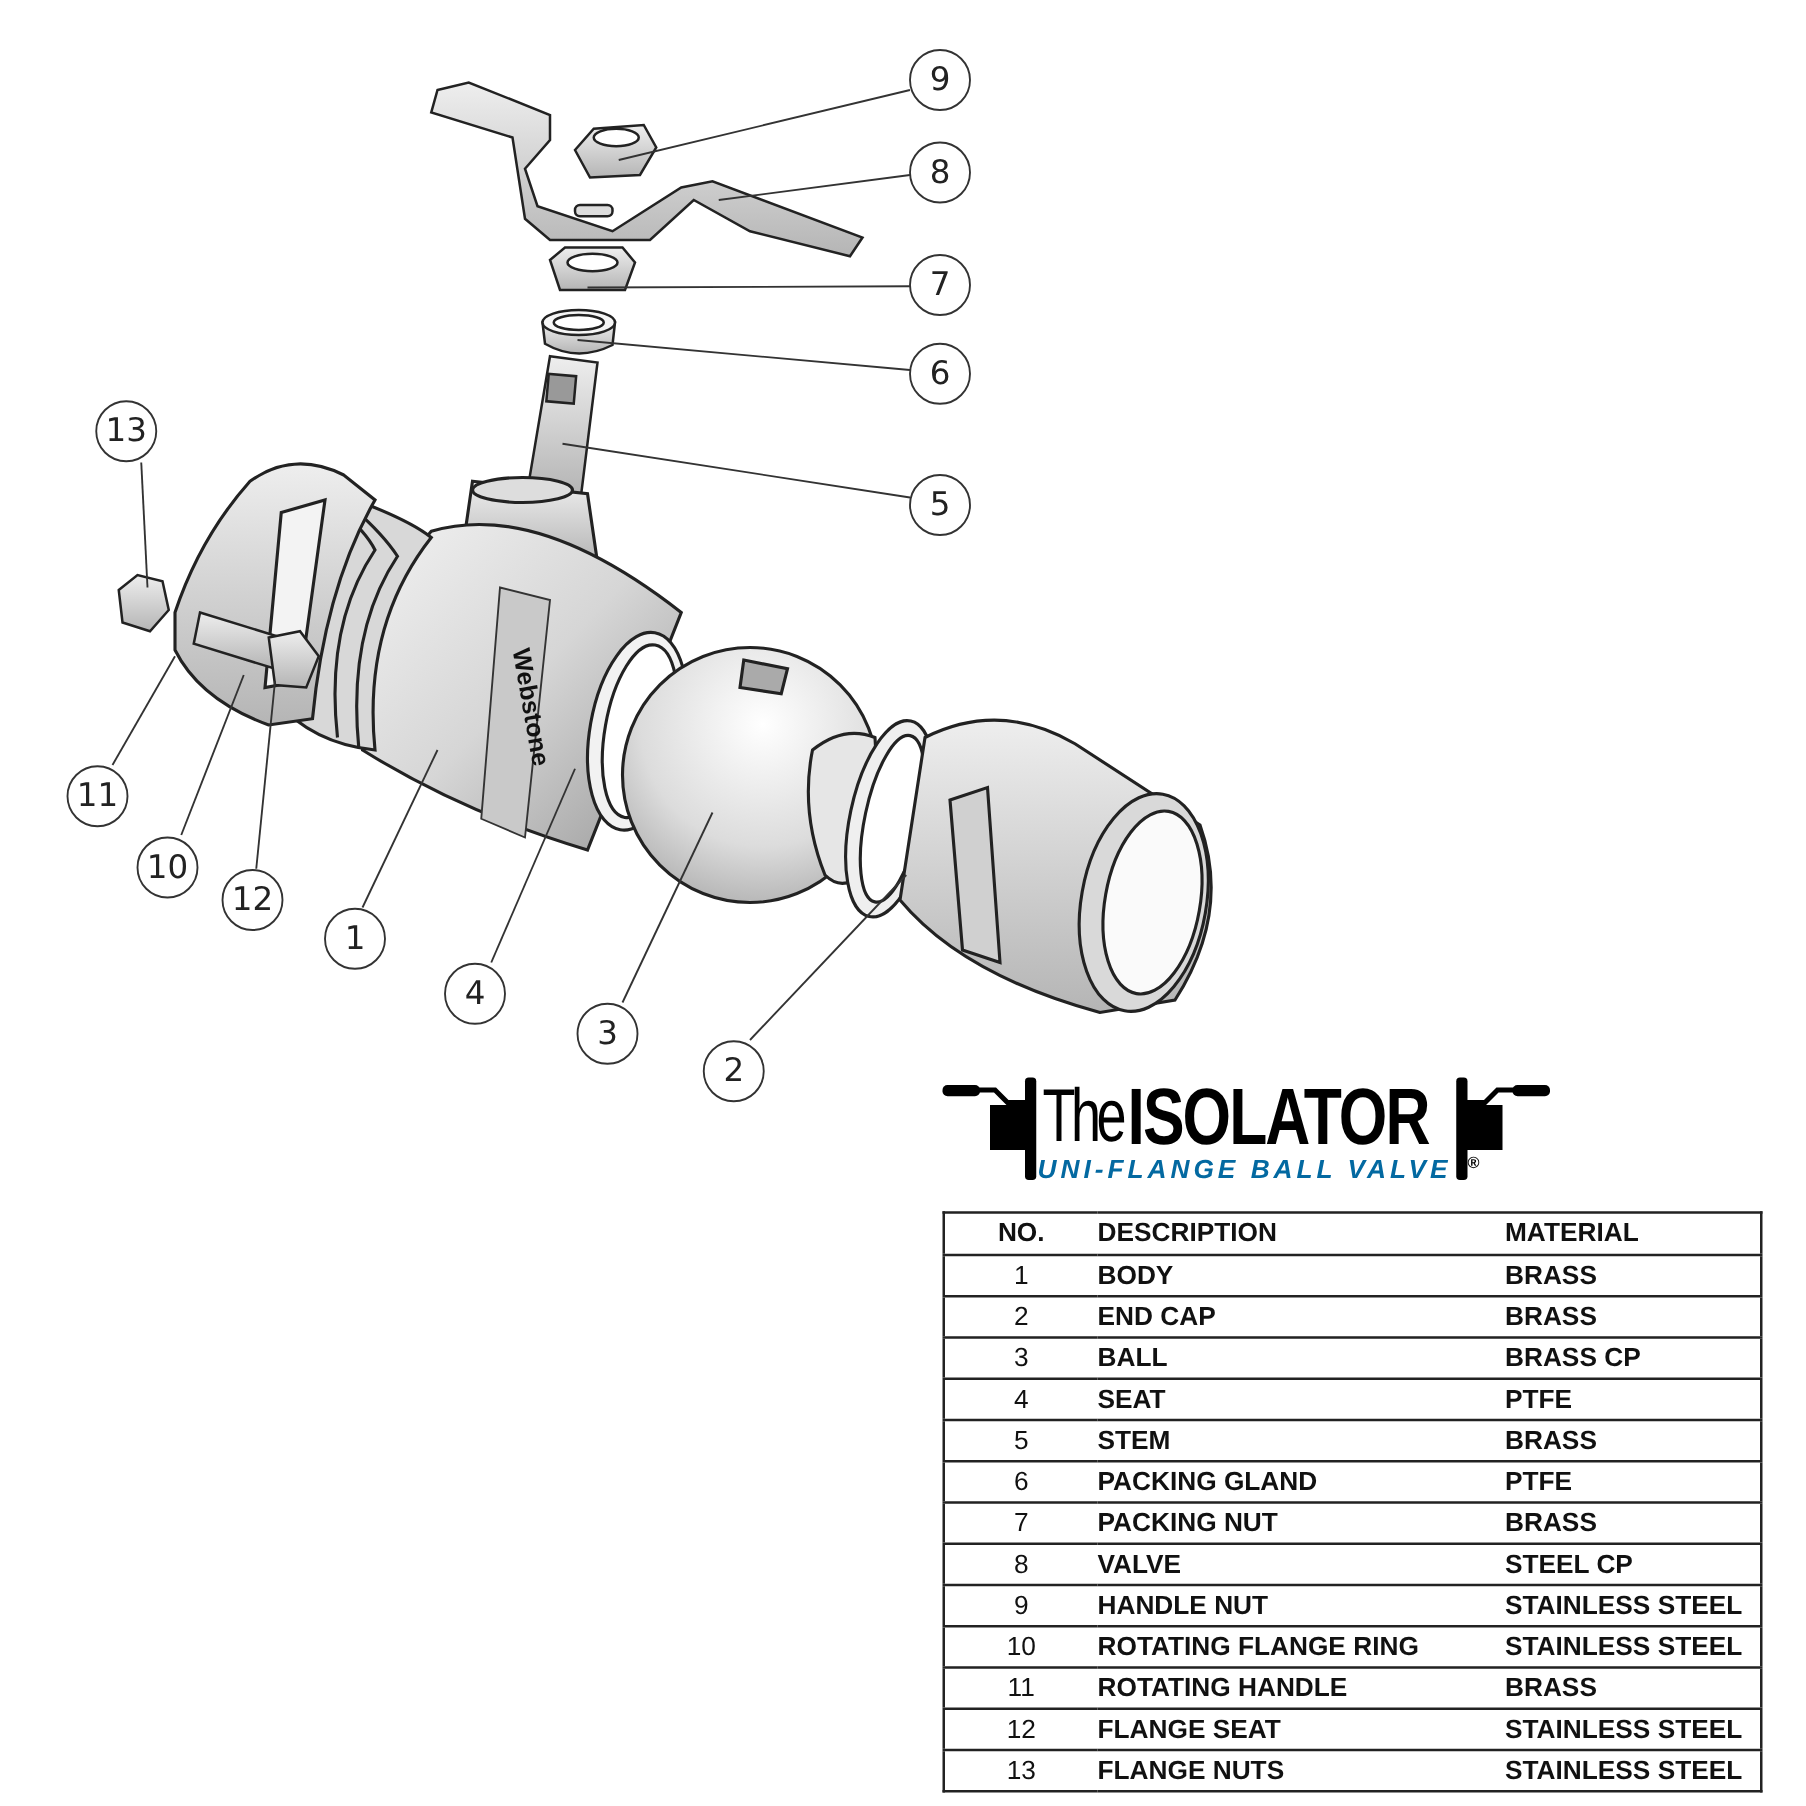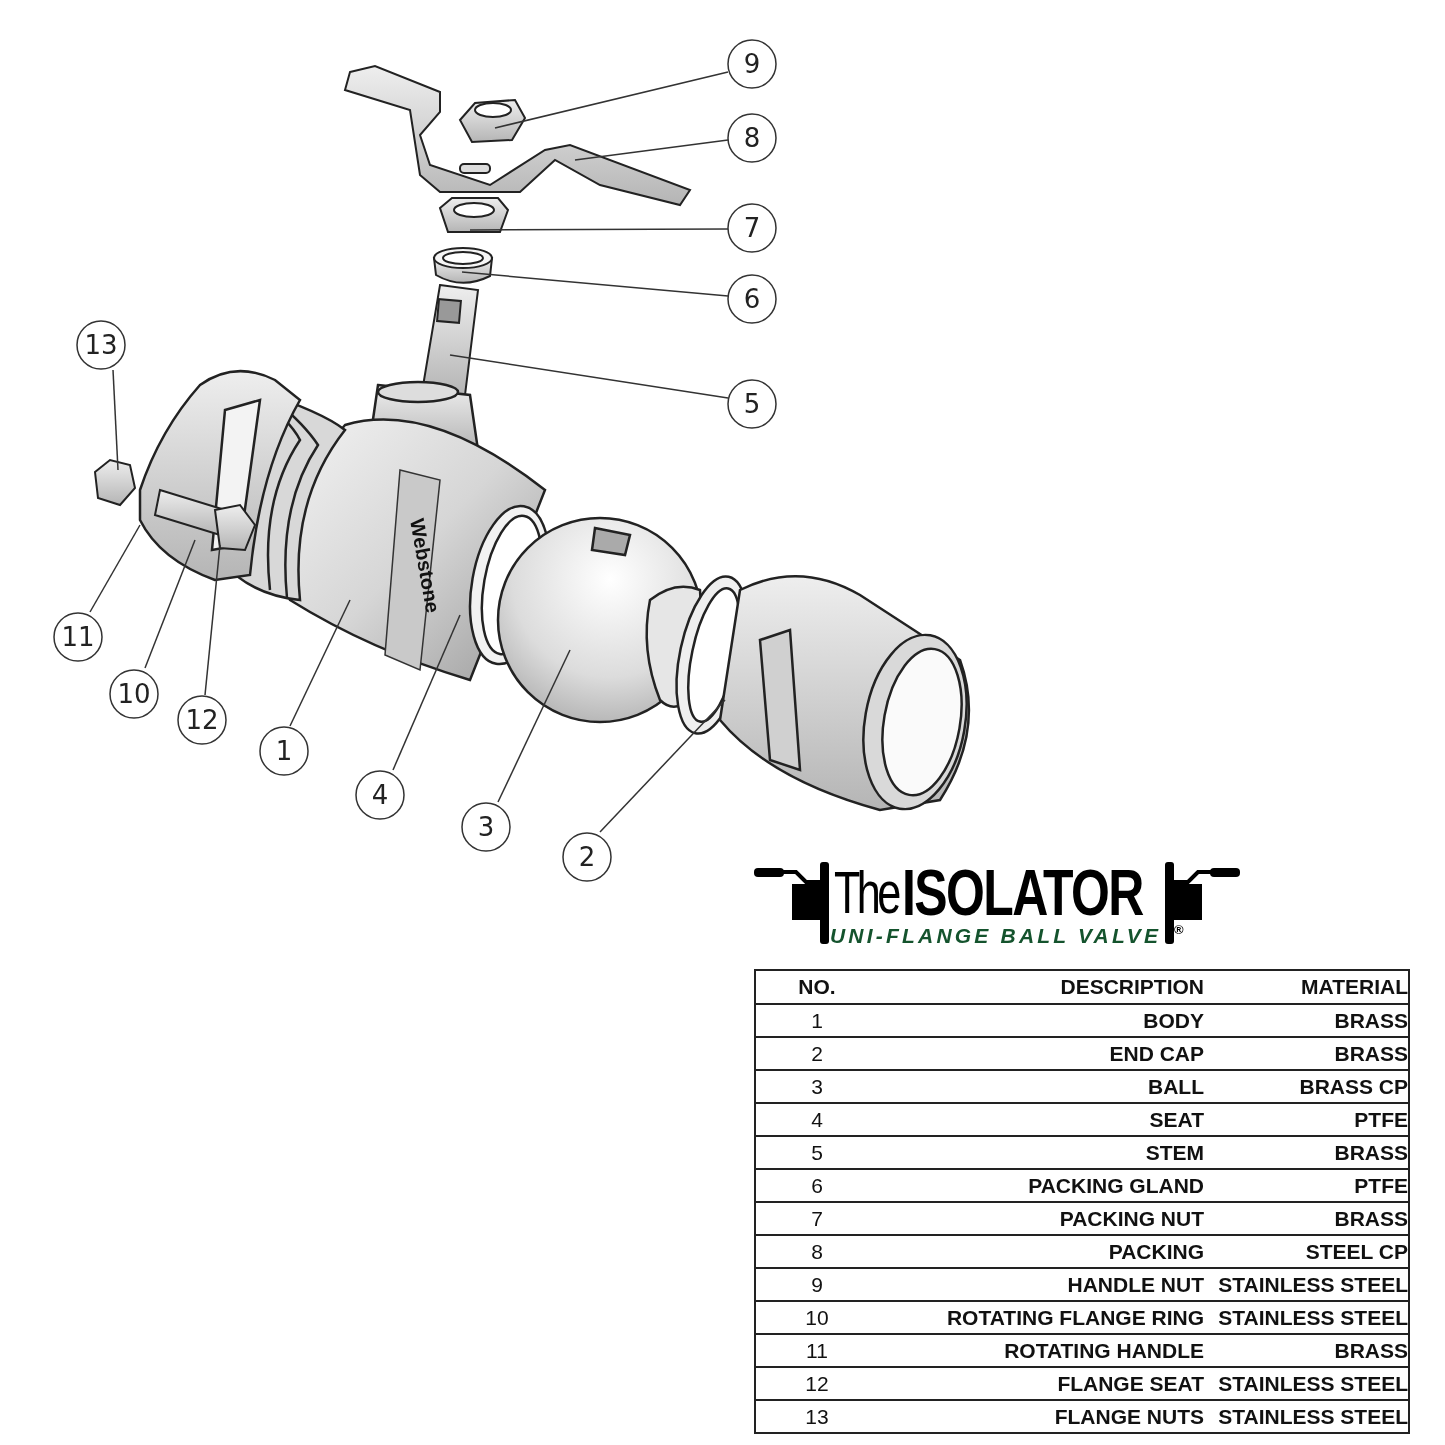--- a/index.html
+++ b/index.html
@@ -2,24 +2,24 @@
 <html><head>
 <meta charset="utf-8">
 <style>
   html, body { margin:0; padding:0; background:#ffffff; }
   body { width:1445px; height:1445px; position:relative; overflow:hidden; font-family:"Liberation Sans", sans-serif; color:#111; }
   #diagram { position:absolute; left:0; top:0; width:1445px; height:1445px; }
   .callout-num { font-family:"DejaVu Sans", sans-serif; font-size:26px; fill:#222; text-anchor:middle; dominant-baseline:central; }
   #logo { position:absolute; left:752px; top:856px; width:490px; height:96px;text-align:right; }
   .logo-the { position:absolute; left:82px; top:2px; font-family:"Liberation Sans", sans-serif; font-size:60px; font-weight:400; letter-spacing:-5px; transform:scaleX(0.72); transform-origin:left top; color:#000; }
   .logo-isolator { position:absolute; left:150px; top:0px; font-family:"Liberation Sans", sans-serif; font-size:64px; font-weight:700; letter-spacing:-2px; transform:scaleX(0.78); transform-origin:left top; color:#000; }
-  .logo-sub { position:absolute; left:78px; top:68px; font-family:"Liberation Sans", sans-serif; font-size:21px; font-style:italic; font-weight:700; letter-spacing:3.2px; color:#14532d; }
+  .logo-sub { position:absolute; left:78px; top:68px; font-family:"Liberation Sans", sans-serif; font-size:21px; font-style:italic; font-weight:700; letter-spacing:3.2px; color:#0369a1; }
   .logo-reg { position:absolute; left:422px; top:66px; font-size:13px; font-weight:700; color:#000; }
   #parts-table { position:absolute; left:754px; top:969px; width:656px; border-collapse:collapse; border:2px solid #222; }
-  #parts-table th, #parts-table td { border-top:2px solid #222; padding:0; height:31px; font-size:21px; text-align:right; font-family:"Liberation Sans", sans-serif; }
+  #parts-table th, #parts-table td { border-top:2px solid #222; padding:0; height:31px; font-size:21px; text-align:left; font-family:"Liberation Sans", sans-serif; }
   #parts-table th { font-weight:700; height:32px; border-top:none; }
   #parts-table .c-no { width:122px; text-align:center; padding-right:0; }
   #parts-table .c-desc { width:326px; padding-left:0; }
   #parts-table td.c-no { font-weight:400; }
   #parts-table td { font-weight:700; color:#111; }
 </style>
 </head>
 <body>
 
 <svg id="diagram" viewBox="0 0 1445 1445" xmlns="http://www.w3.org/2000/svg">
@@ -230,21 +230,21 @@
         <td class="c-desc">PACKING GLAND</td>
         <td>PTFE</td>
       </tr>
     <tr>
         <td class="c-no">7</td>
         <td class="c-desc">PACKING NUT</td>
         <td>BRASS</td>
       </tr>
     <tr>
         <td class="c-no">8</td>
-        <td class="c-desc">PACKING</td>
+        <td class="c-desc">VALVE</td>
         <td>STEEL CP</td>
       </tr>
     <tr>
         <td class="c-no">9</td>
         <td class="c-desc">HANDLE NUT</td>
         <td>STAINLESS STEEL</td>
       </tr>
     <tr>
         <td class="c-no">10</td>
         <td class="c-desc">ROTATING FLANGE RING</td>

